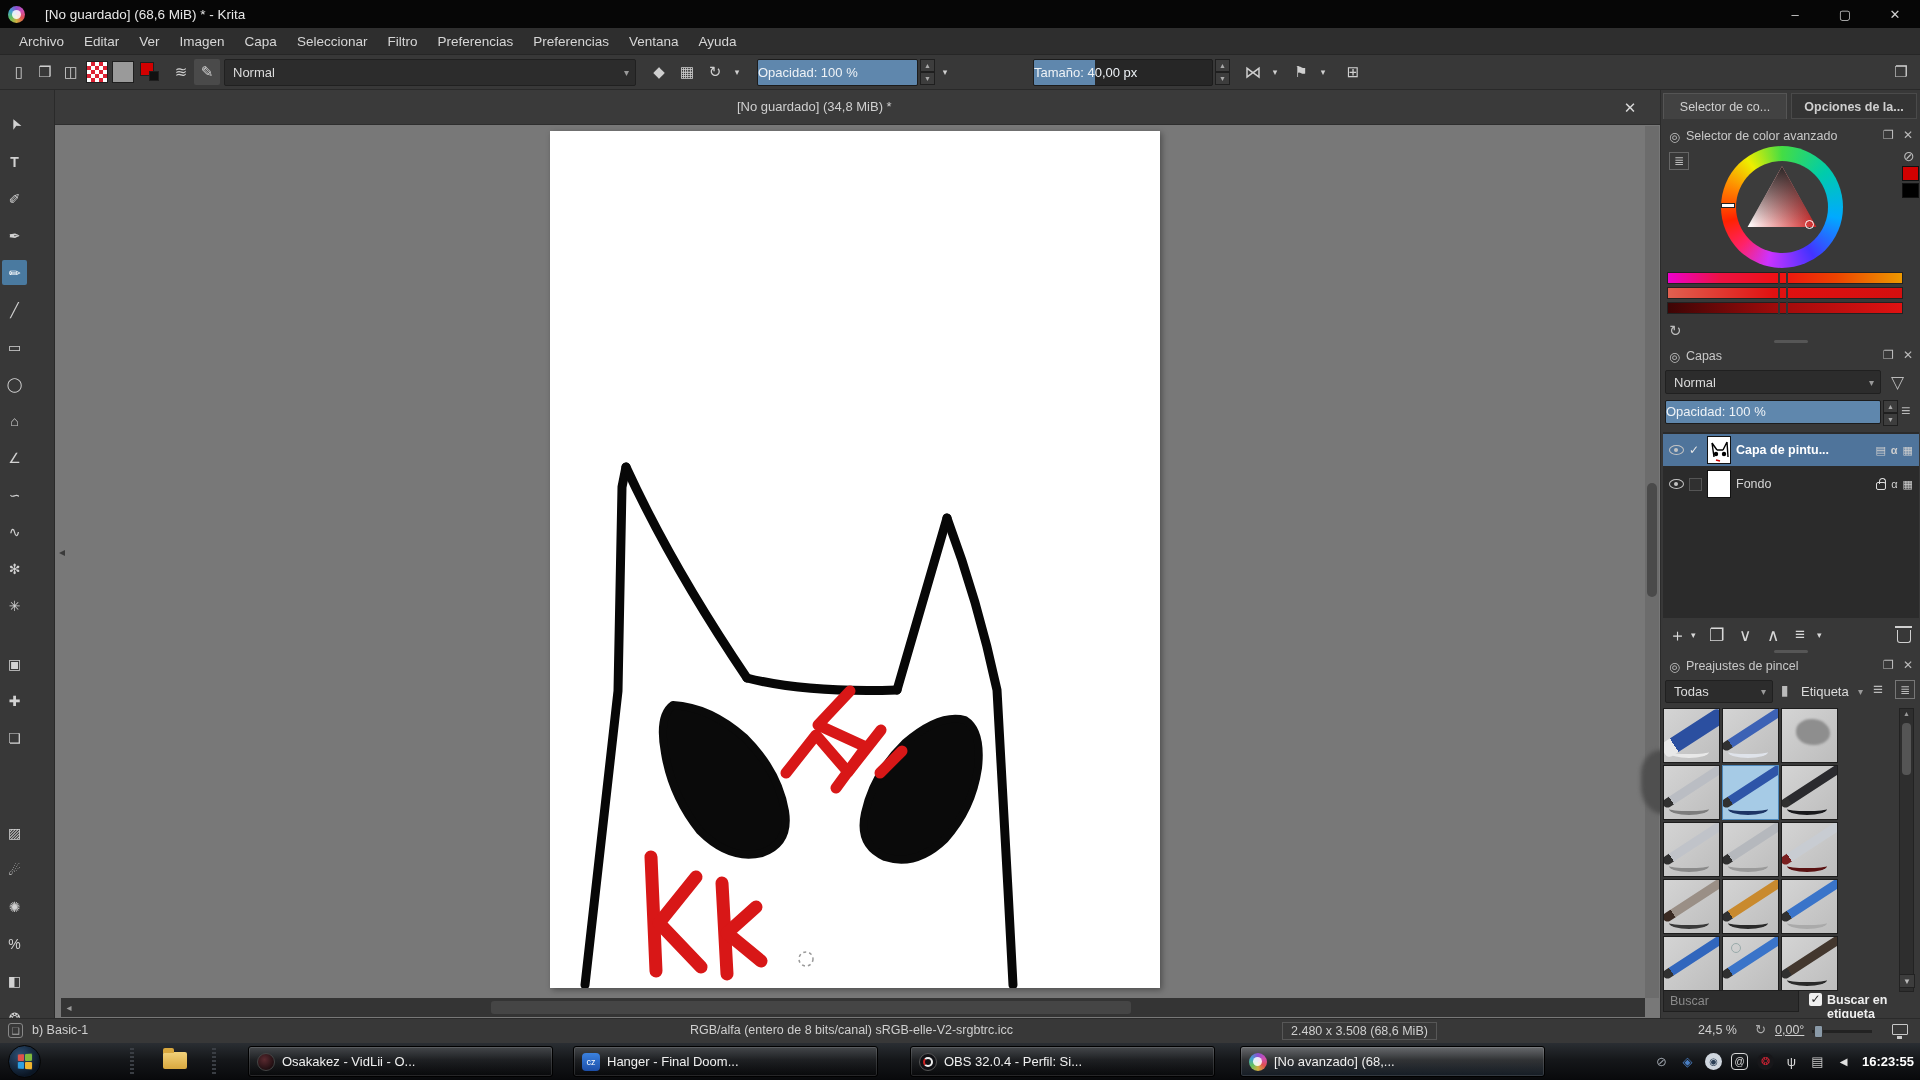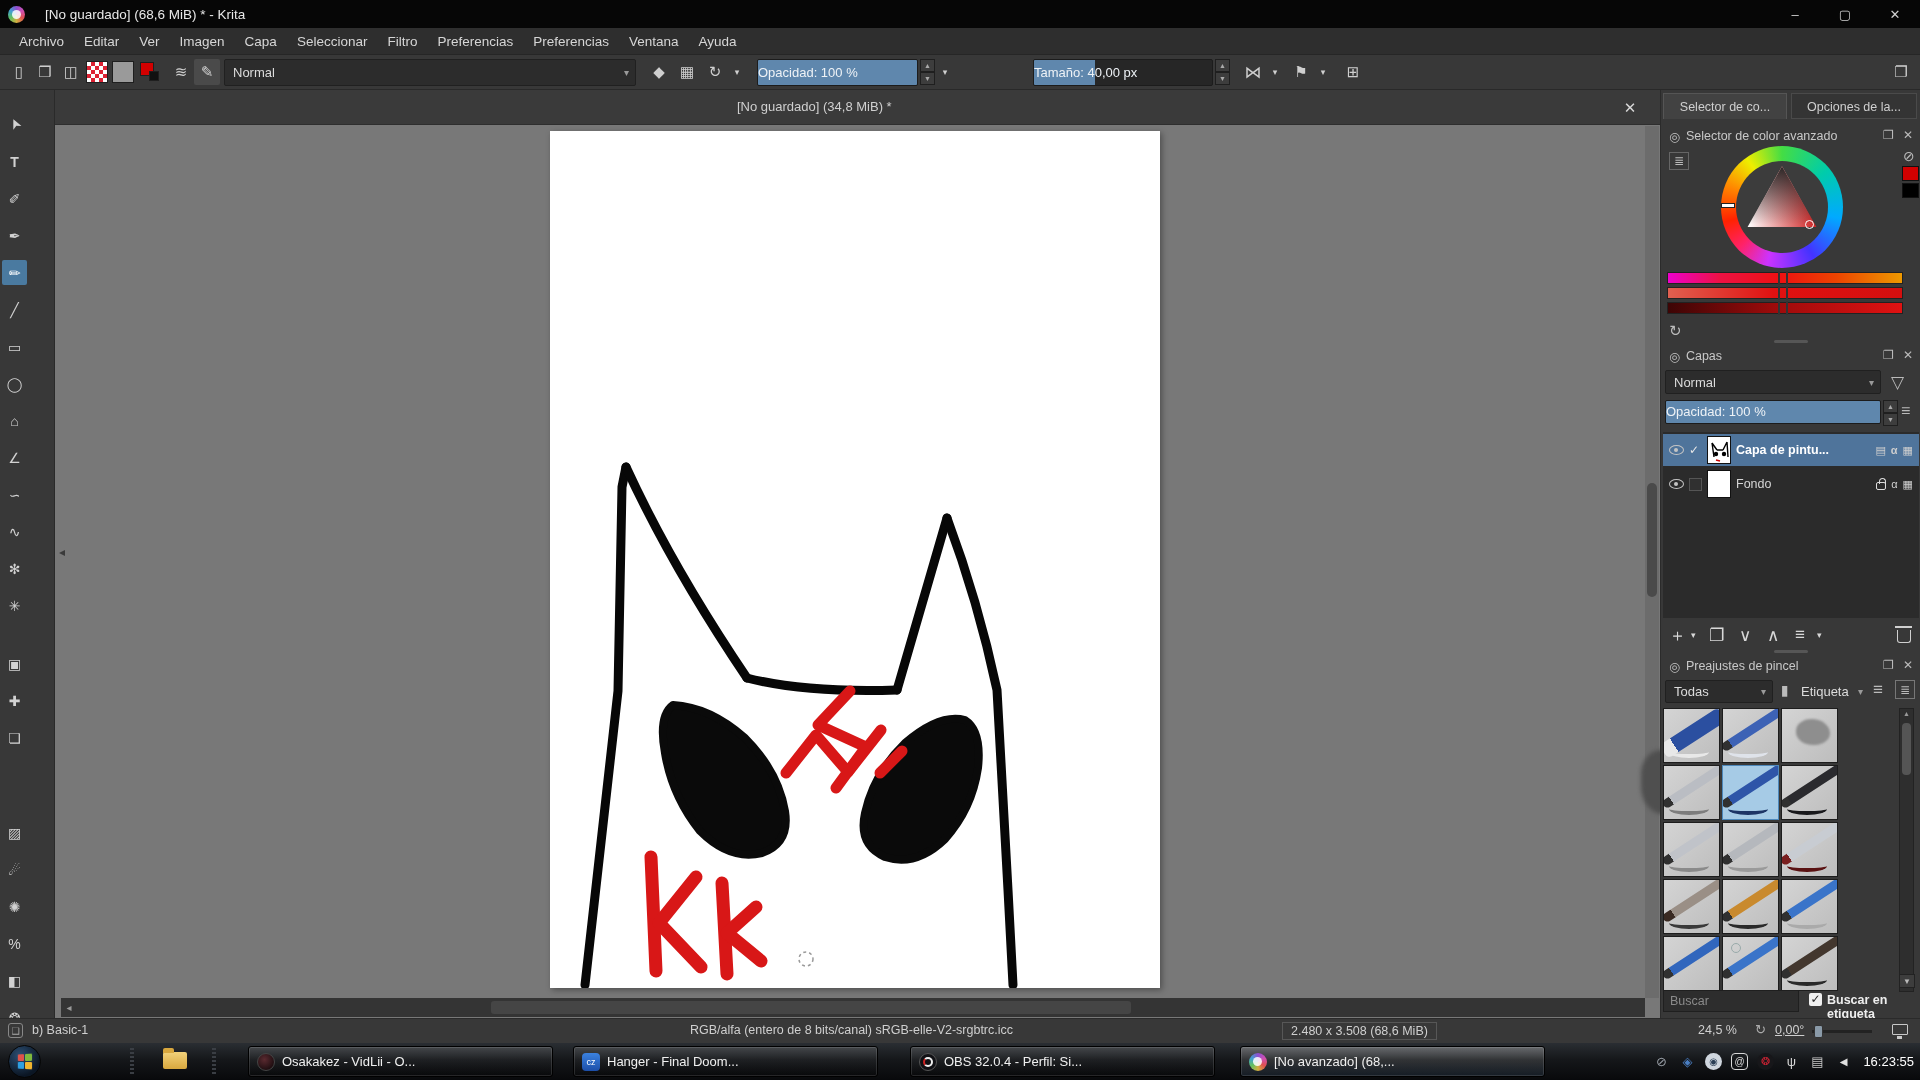--- a/index.html
+++ b/index.html
@@ -51,21 +51,21 @@
   #hscroll { position:absolute; left:6px; top:908px; width:1584px; height:19px; background:#343434; display:flex; align-items:center; }
   #hscroll .larr { width:16px; color:#9a9a9a; font-size:10px; text-align:center; }
   #hscroll .thumb { position:absolute; left:430px; width:640px; height:13px; top:3px; background:#454545; border-radius:3px; }
   #edge-arrow { position:absolute; left:4px; top:455px; color:#3a3a3a; font-size:12px; }
   #smudge { position:absolute; left:1586px; top:660px; width:52px; height:64px; background:#4f4f4f; border-radius:40% 55% 50% 45%; filter:blur(2px); }
 
   
   #rightpanel { left:1660px; top:90px; width:260px; height:928px; background:#383838; border-left:1px solid #2b2b2b; }
   .ptab { position:absolute; top:3px; height:26px; line-height:26px; text-align:center; font-size:12.5px; color:#cfcfcf; }
   .ptab.active { background:#424242; border:1px solid #555; border-bottom:none; }
-  .ptab.inactive { background:#343434; border:1px solid #4a4a4a; }
+  .ptab.inactive { background:#343434; border:1px solid #4a4a4a;font-weight:bold; }
   .dhead { position:absolute; height:20px; display:flex; align-items:center; gap:6px; color:#c8c8c8; font-size:12.5px; }
   .dctl { position:absolute; color:#bbb; font-size:12px; }
   .divider { position:absolute; width:34px; height:3px; background:#565656; border-radius:2px; left:113px; }
 
   
   #wheel { position:absolute; left:60px; top:56px; width:122px; height:122px; border-radius:50%;
     background:conic-gradient(#44dd44,#00ccaa 14%,#00aaff 28%,#4433ff 41%,#cc33ff 54%,#ff2266 63%,#ff2200 71%,#ff8800 81%,#eeee00 90%,#44dd44); }
   #wheel .hole { position:absolute; left:15px; top:15px; width:92px; height:92px; border-radius:50%; background:#3c3c3c; }
   #tri { position:absolute; left:20px; top:17px; width:82px; height:82px;
     background:linear-gradient(to right,#ffffff 8%,#cc2222 92%); clip-path:polygon(50% 4%,92% 78%,8% 78%); }
@@ -117,21 +117,21 @@
   .grip { position:absolute; top:5px; width:4px; height:27px; background:repeating-linear-gradient(#3a3e44 0 2px, transparent 2px 4px); }
   .folder { position:absolute; left:163px; top:9px; width:24px; height:17px; background:linear-gradient(#f2d27a,#d8a73e); border-radius:2px; }
   .folder::before { content:""; position:absolute; left:0; top:-4px; width:11px; height:5px; background:#d8a73e; border-radius:2px 2px 0 0; }
   .task { position:absolute; top:3px; height:31px; width:305px; border:1px solid #000; border-radius:3px;
     background:linear-gradient(rgba(255,255,255,.14),rgba(255,255,255,.04) 45%,rgba(0,0,0,.25)); box-shadow:inset 0 0 0 1px rgba(255,255,255,.12);
     display:flex; align-items:center; gap:7px; padding:0 8px; color:#f0f0f0; font-size:13px; white-space:nowrap; overflow:hidden; }
   .task.active { background:linear-gradient(rgba(255,255,255,.30),rgba(255,255,255,.12) 45%,rgba(40,60,80,.35)); }
   .ticon { width:18px; height:18px; border-radius:50%; flex:0 0 auto; display:flex; align-items:center; justify-content:center; font-size:9px; color:#fff; }
   .tray { position:absolute; right:68px; top:0; height:37px; display:flex; align-items:center; gap:9px; }
   .trayic { width:17px; height:17px; display:flex; align-items:center; justify-content:center; font-size:13px; }
-  #clock { position:absolute; right:6px; top:0; height:37px; display:flex; align-items:center; color:#fff; font-size:13px; }
+  #clock { position:absolute; right:6px; top:0; height:37px; display:flex; align-items:center; color:#fff; font-size:13px;font-weight:bold; }
 </style>
 </head>
 <body>
 
 <div id="app">
 
   <div id="titlebar" class="abs">
     <span class="krita-orb"></span>
     <span class="wtitle">[No guardado]  (68,6 MiB) * - Krita</span>
     <div class="wbtns">

